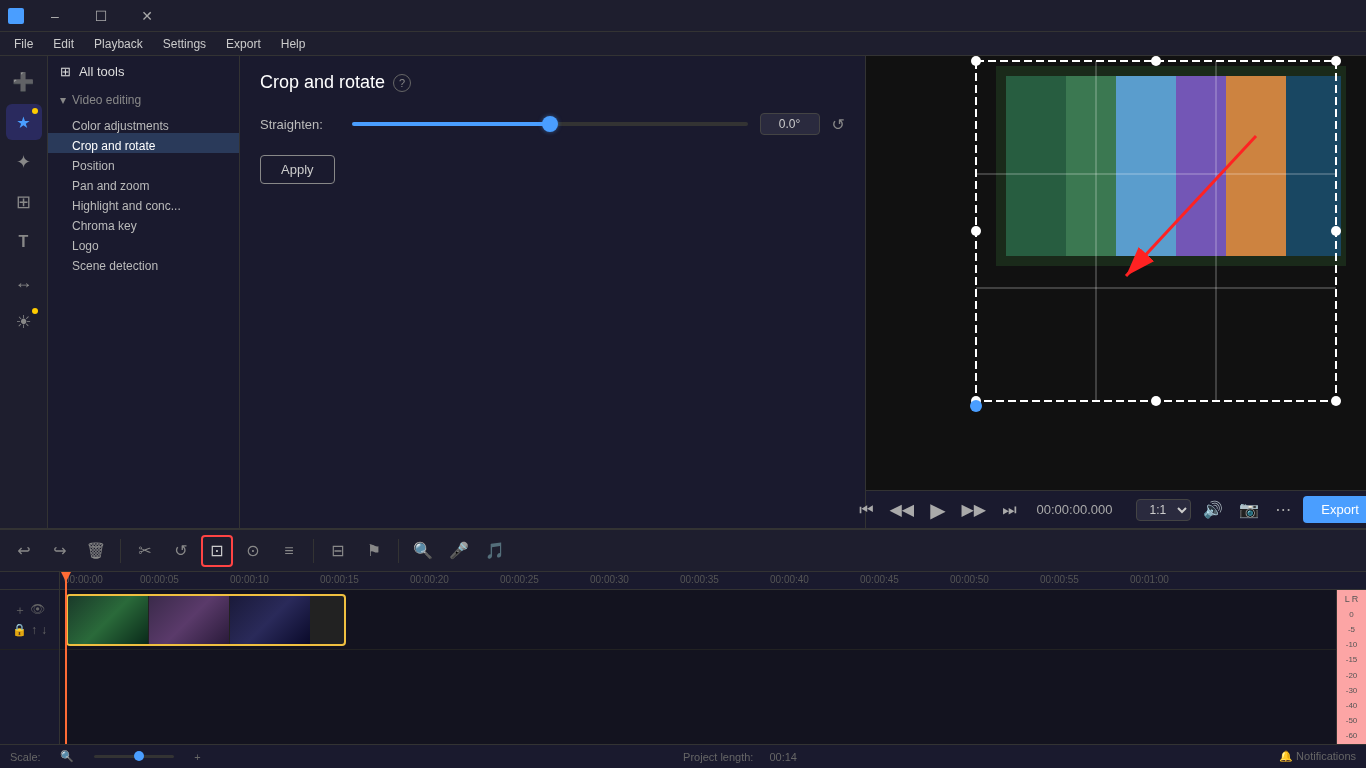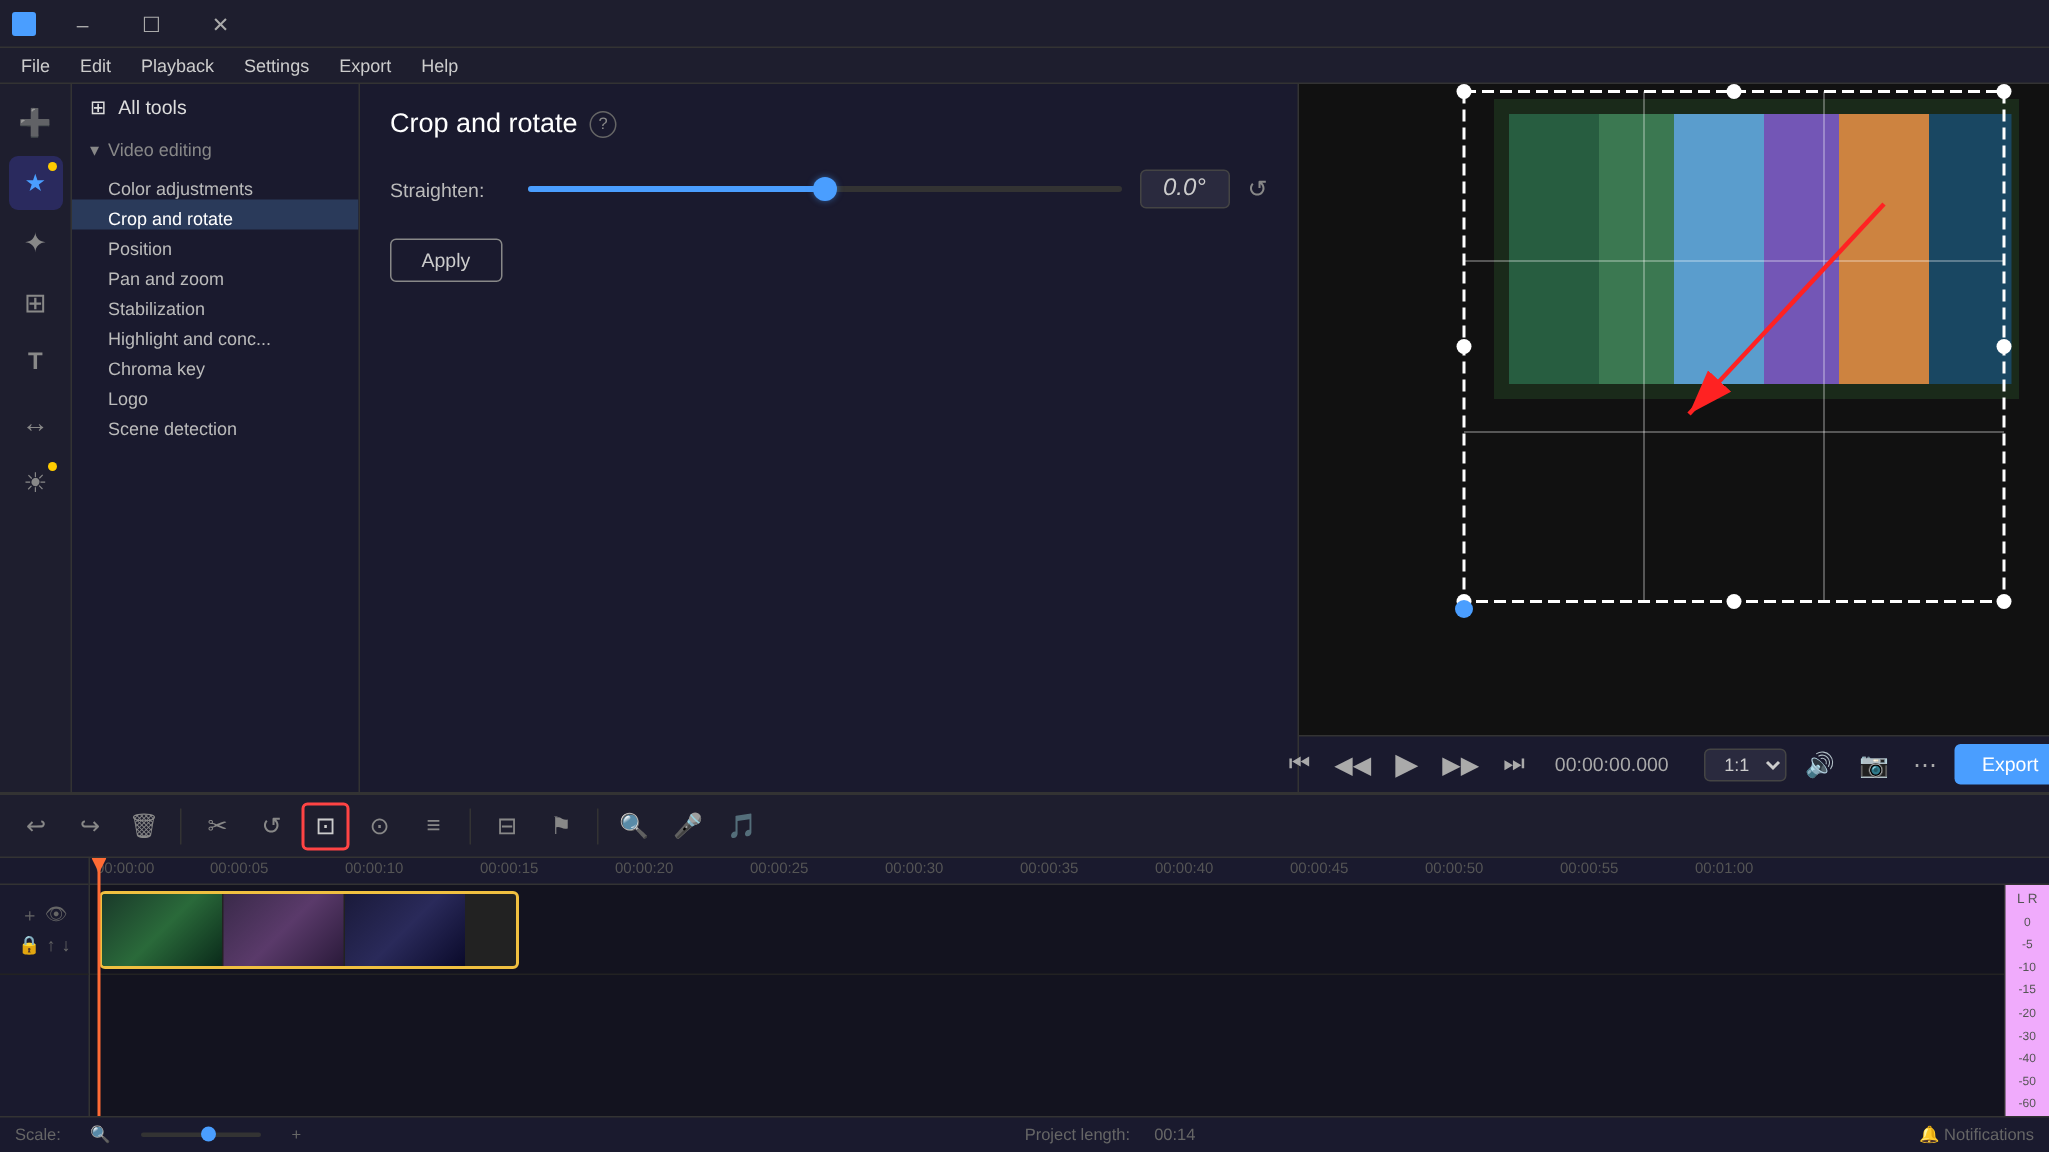--- a/index.html
+++ b/index.html
@@ -116,21 +116,21 @@
     .slider-track {
       flex: 1; height: 4px; background: #333; border-radius: 2px; position: relative; cursor: pointer;
     }
     .slider-fill { width: 50%; height: 100%; background: #4a9eff; border-radius: 2px; }
     .slider-thumb {
       position: absolute; top: 50%; right: calc(50% - 8px); transform: translateY(-50%);
       width: 16px; height: 16px; border-radius: 50%; background: #4a9eff; box-shadow: 0 0 4px rgba(74,158,255,0.5);
     }
     .degree-input {
       background: #2a2a3e; border: 1px solid #444; border-radius: 4px;
-      color: #ccc; font-size: 16px; padding: 3px 8px; width: 60px; text-align: center; font-style: italic;
+      color: #ccc; font-size: 12px; padding: 3px 8px; width: 60px; text-align: center;
     }
     .reset-btn { color: #888; font-size: 16px; cursor: pointer; }
     .apply-btn {
       background: transparent; border: 1px solid #888; border-radius: 4px;
       color: #ccc; padding: 6px 20px; cursor: pointer; font-size: 13px;
     }
 
     
     #preview-area {
       width: 500px;
@@ -376,21 +376,20 @@
       <span>All tools</span>
     </div>
     <div class="section-label">
       <span>▾</span>
       <span>Video editing</span>
     </div>
     <div class="tool-item">Color adjustments</div>
     <div class="tool-item active">Crop and rotate</div>
     <div class="tool-item">Position</div>
     <div class="tool-item">Pan and zoom</div>
-    <div class="tool-item">Stabilization</div>
     <div class="tool-item">Highlight and conc...</div>
     <div class="tool-item">Chroma key</div>
     <div class="tool-item">Logo</div>
     <div class="tool-item">Scene detection</div>
   </div>
 
   <div id="content-panel">
     <div class="panel-title">
       <span>Crop and rotate</span>
       <div class="help-icon">?</div>
@@ -546,21 +545,21 @@
               <defs>
                 <marker id="arr2" markerWidth="8" markerHeight="6" refX="8" refY="3" orient="auto">
                   <polygon points="0 0, 8 3, 0 6" fill="#ff2222"></polygon>
                 </marker>
               </defs>
               <line x1="70" y1="15" x2="5" y2="15" stroke="#ff2222" stroke-width="2.5" marker-end="url(#arr2)"></line>
             </svg>
           </div>
         </div>
 
-        <div style="position:absolute; right:0; top:0; bottom:0; width:30px; background:#f0abfc; border-left:1px solid #333; display:flex; flex-direction:column; align-items:center; justify-content:space-between; padding: 4px 2px;">
+        <div style="position:absolute; right:0; top:0; bottom:0; width:30px; background:#fca5a5; border-left:1px solid #333; display:flex; flex-direction:column; align-items:center; justify-content:space-between; padding: 4px 2px;">
           <span style="font-size:9px; color:#555;">L R</span>
           <span style="font-size:8px; color:#555;">0</span>
           <span style="font-size:8px; color:#555;">-5</span>
           <span style="font-size:8px; color:#555;">-10</span>
           <span style="font-size:8px; color:#555;">-15</span>
           <span style="font-size:8px; color:#555;">-20</span>
           <span style="font-size:8px; color:#555;">-30</span>
           <span style="font-size:8px; color:#555;">-40</span>
           <span style="font-size:8px; color:#555;">-50</span>
           <span style="font-size:8px; color:#555;">-60</span>

